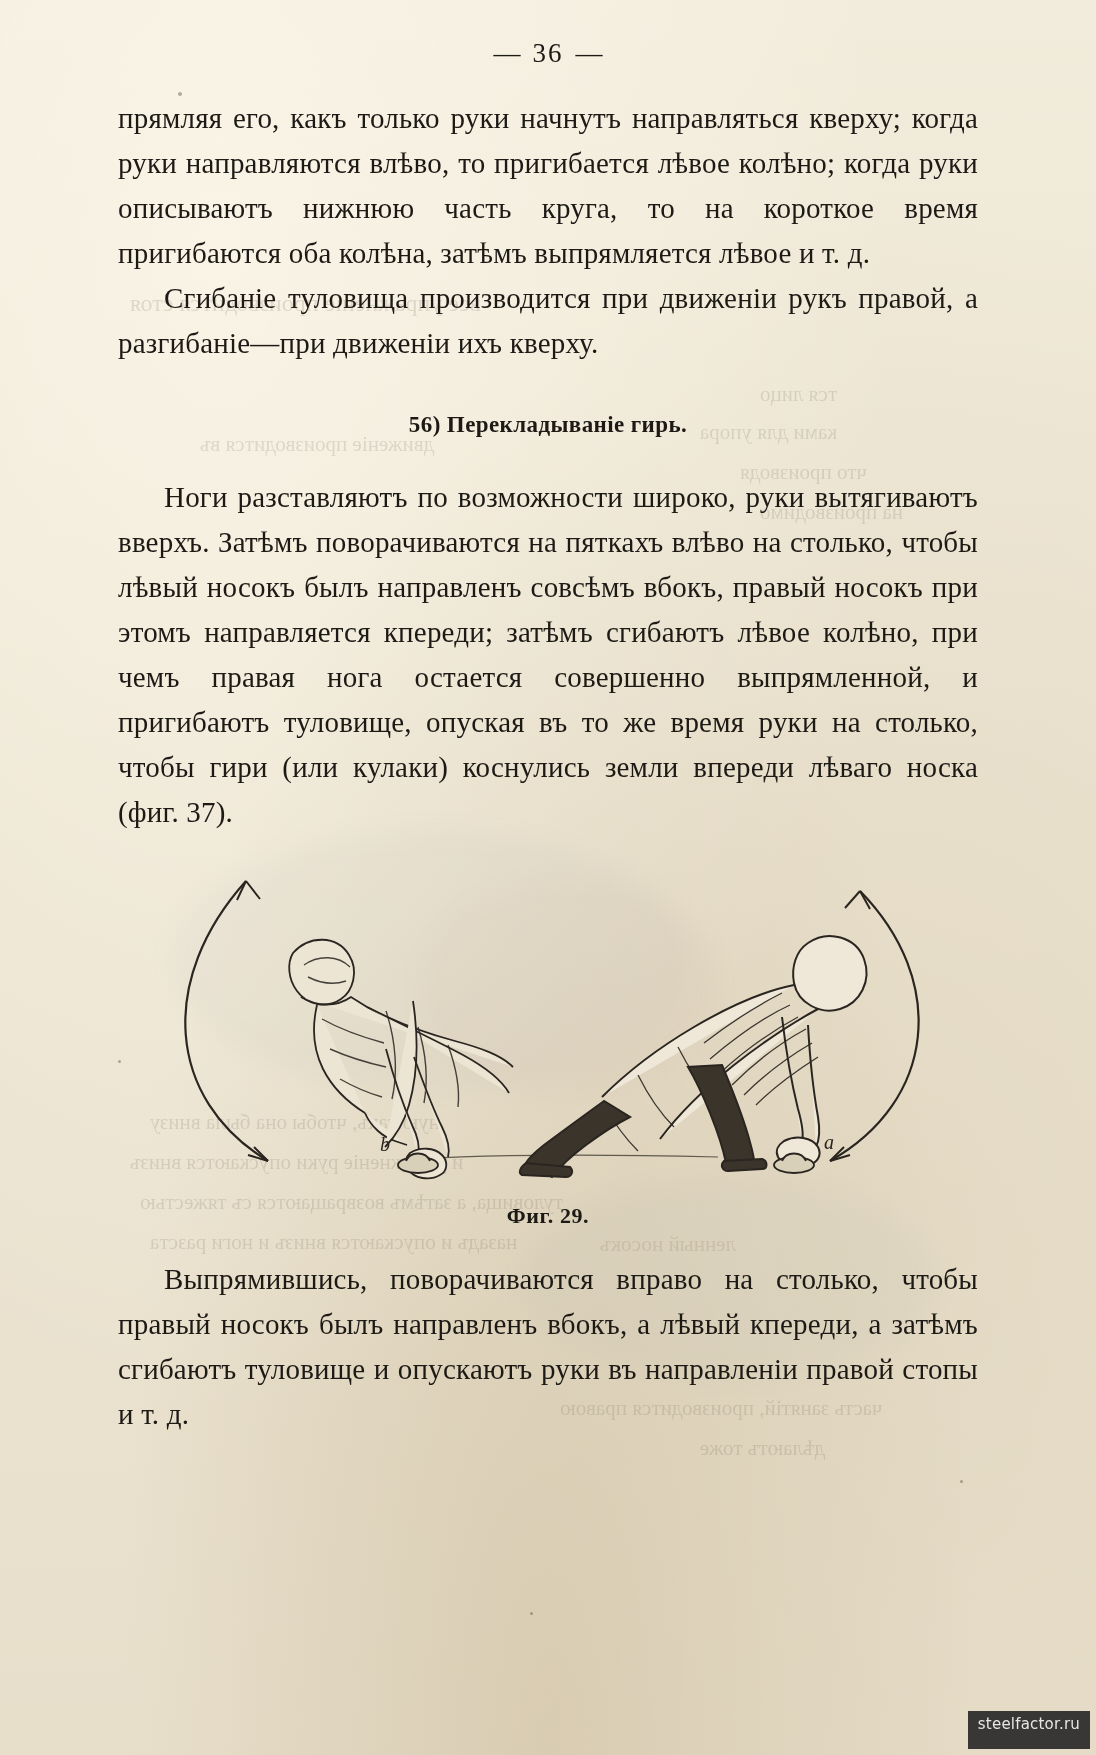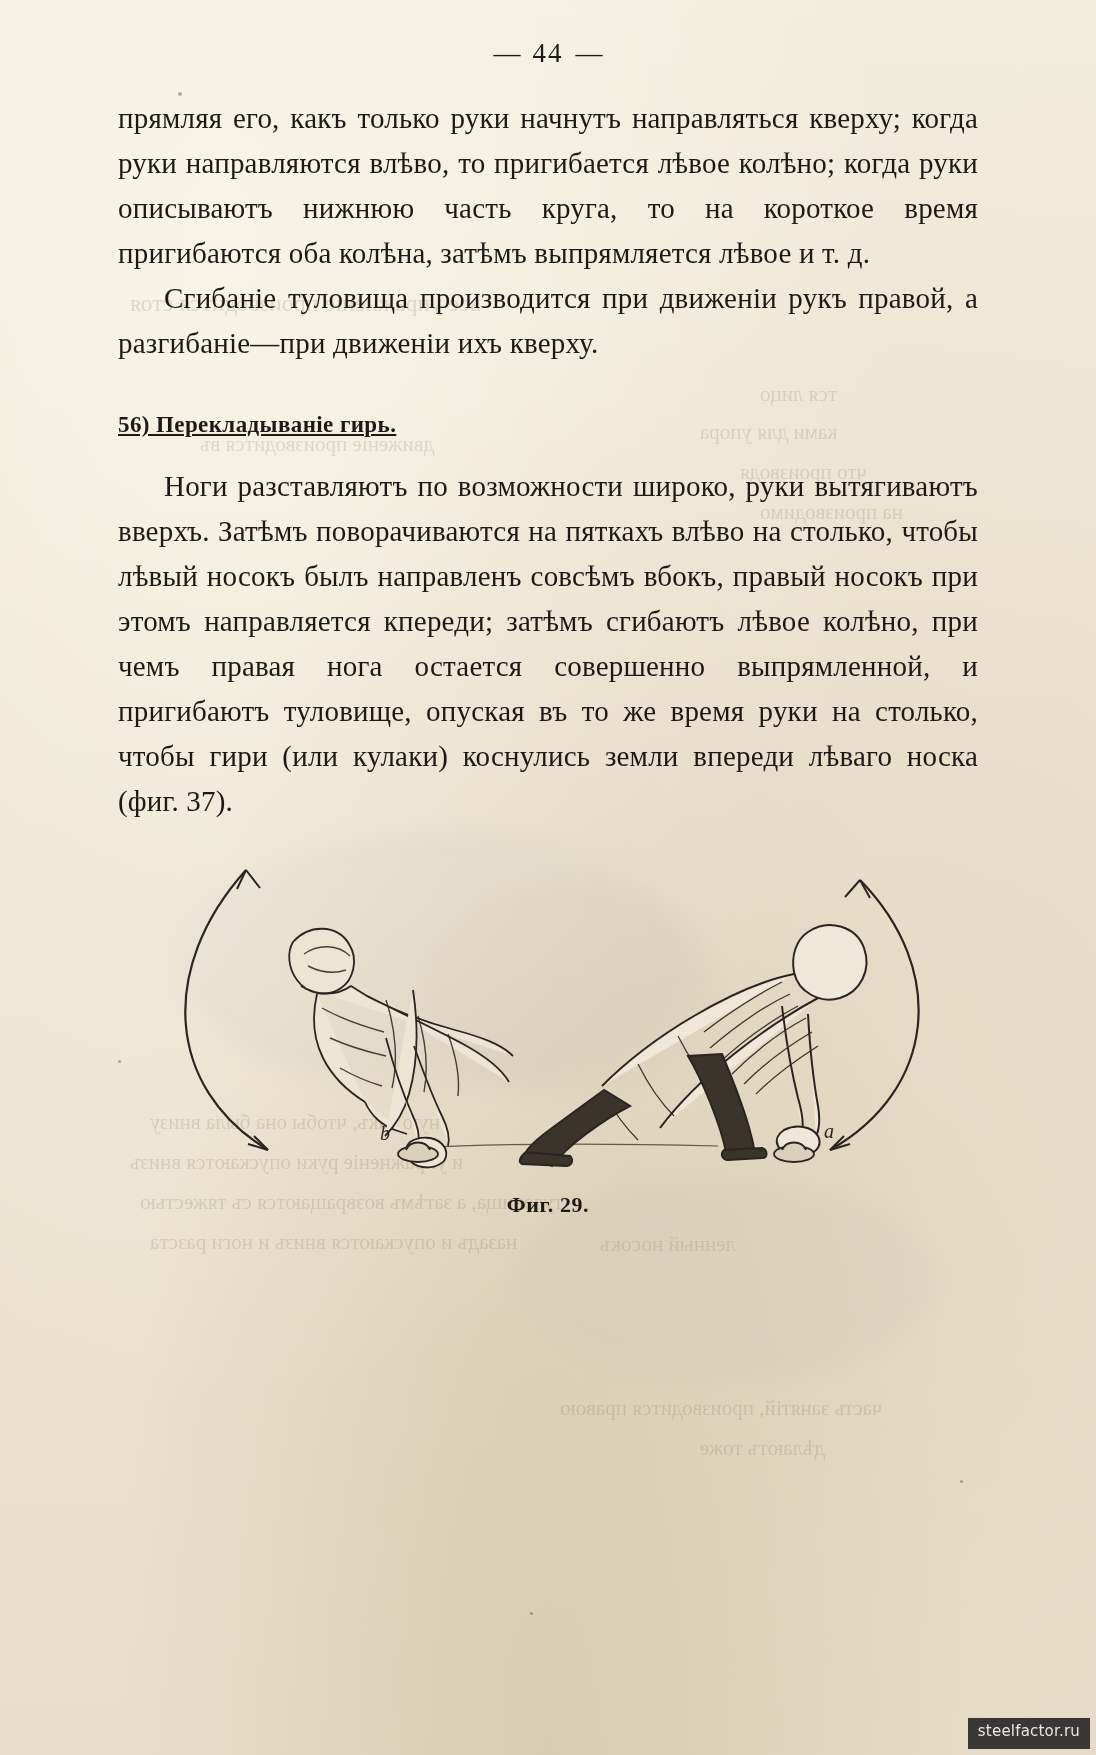--- a/index.html
+++ b/index.html
@@ -70,26 +70,25 @@
   p {
     margin: 0;
     font-size: 29px;
     line-height: 45px;
     text-align: justify;
     text-justify: inter-word;
     letter-spacing: .2px;
   }
   p.indent { text-indent: 46px; }
   .section-head {
-    margin: 46px 0 26px 0;
-    text-align: left;
+    margin: 46px 0 37px 0;
+    text-align: center;
     font-weight: bold;
     font-size: 23px;
     letter-spacing: .4px;
-    text-decoration: underline;
   }
   .figure {
     margin: 34px 0 0 0;
     position: relative;
     height: 360px;
   }
   .fig-caption {
     text-align: center;
     font-weight: bold;
     font-size: 22px;
@@ -98,21 +97,21 @@
   }
   .after-fig { margin-top: 28px; }
   .watermark {
     position: absolute;
     right: 6px;
     bottom: 6px;
     background: #2b2b2b;
     color: #e8e8e8;
     font-family: "DejaVu Sans", sans-serif;
     font-size: 15px;
-    padding: 4px 10px 9px 10px;
+    padding: 4px 10px 16px 10px;
     letter-spacing: .2px;
     opacity: .93;
   }
   .speck {
     position: absolute;
     background: #6b6149;
     border-radius: 50%;
     opacity: .5;
   }
   svg.fig { display: block; margin: 0 auto; }
@@ -138,21 +137,21 @@
   <div class="bl" style="left:140px;top:1190px;">туловища, а затѣмъ возвращаются съ тяжестью</div>
   <div class="bl" style="left:150px;top:1230px;">назадъ и опускаются внизъ и ноги разста</div>
   <div class="bl" style="left:600px;top:1232px;">ленный носокъ</div>
   <div class="bl" style="left:560px;top:1396px;">часть занятій, производится правою</div>
   <div class="bl" style="left:700px;top:1436px;">дѣлаютъ тоже</div>
 </div>
 
 <div class="page">
 
   <div class="folio">
-    <span class="dash">—</span><span>44</span><span class="dash">—</span>
+    <span class="dash">—</span><span>36</span><span class="dash">—</span>
   </div>
 
   <div class="content">
 
     <p>прямляя его, какъ только руки начнутъ направляться кверху; когда руки направляются влѣво, то пригибается лѣвое колѣно; когда руки описываютъ нижнюю часть круга, то на короткое время пригибаются оба колѣна, затѣмъ выпрямляется лѣвое и т. д.</p>
 
     <p class="indent">Сгибаніе туловища производится при движеніи рукъ правой, а разгибаніе—при движеніи ихъ кверху.</p>
 
     <div class="section-head">56) Перекладываніе гирь.</div>
 
@@ -242,20 +241,21 @@
 
         <g stroke="#2a2520" fill="#d9d0ba" stroke-width="1.8">
           <ellipse cx="676" cy="296" rx="20" ry="8"></ellipse>
           <path d="M664 292 c 4 -10 20 -10 24 0"></path>
         </g>
         <text class="fig-label" x="706" y="280" fill="#2a2520">a</text>
       </svg>
       <div class="fig-caption">Фиг. 29.</div>
     </div>
 
+    <p class="indent after-fig">Выпрямившись, поворачиваются вправо на столько, чтобы правый носокъ былъ направленъ вбокъ, а лѣвый кпереди, а затѣмъ сгибаютъ туловище и опускаютъ руки въ направленіи правой стопы и т. д.</p>
 
   </div>
 
   <div class="speck" style="left:178px;top:92px;width:4px;height:4px;"></div>
   <div class="speck" style="left:118px;top:1060px;width:3px;height:3px;"></div>
   <div class="speck" style="left:960px;top:1480px;width:3px;height:3px;"></div>
   <div class="speck" style="left:530px;top:1612px;width:3px;height:3px;"></div>
 
   <div class="watermark">steelfactor.ru</div>
 </div>

